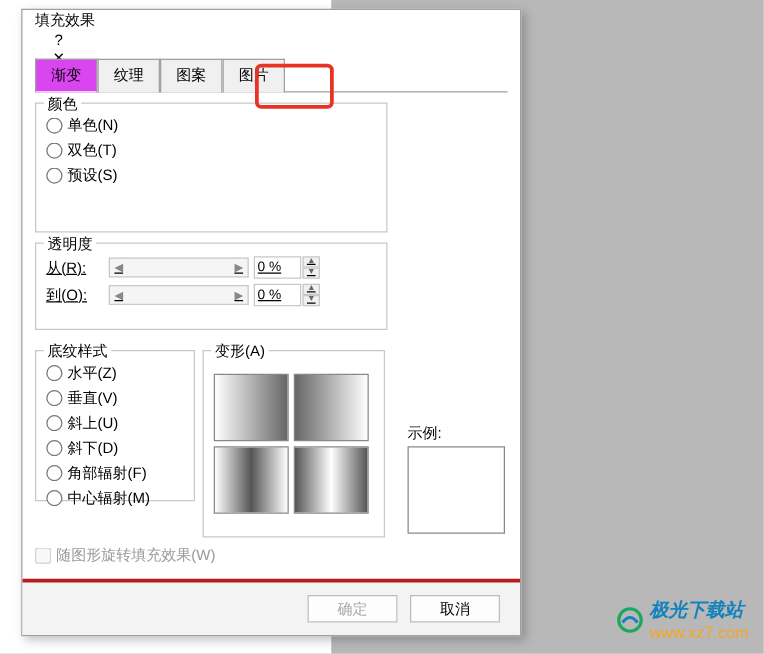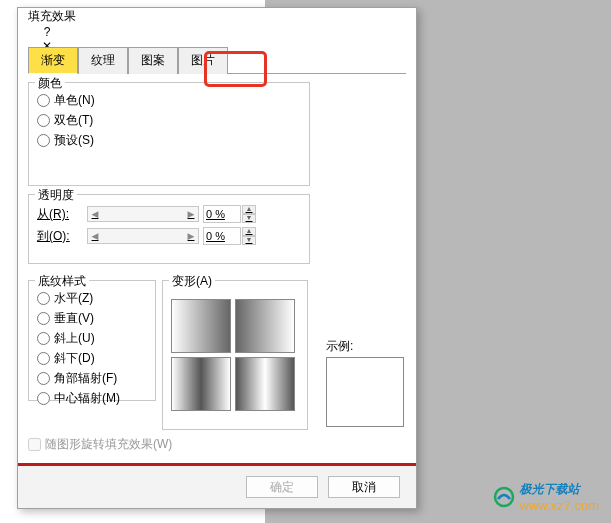--- a/index.html
+++ b/index.html
@@ -5,21 +5,21 @@
 * { box-sizing: border-box; margin: 0; padding: 0; font-family: "Microsoft YaHei", sans-serif; font-size: 12px; }
 body { background: #b8b8b8; width: 611px; height: 523px; position: relative; overflow: hidden; }
 .white-bg { position: absolute; left: 0; top: 0; width: 265px; height: 523px; background: #fff; }
 .dialog { position: absolute; left: 17px; top: 7px; width: 400px; background: #fff; border: 1px solid #a0a0a0; box-shadow: 3px 3px 8px rgba(0,0,0,0.25); }
 .titlebar { height: 30px; display: flex; align-items: flex-start; padding: 0 16px 0 10px; flex-direction: column; }
 .titlebar-title { flex: 1; }
 .titlebar-btn { width: 38px; height: 28px; display: flex; align-items: center; justify-content: center; font-size: 14px; }
 .dlg-body { padding: 8px 10px 10px 10px; }
 .tabs { display: flex; border-bottom: 1px solid #a0a0a0; }
 .tab { padding: 4px 12px; border: 1px solid #a0a0a0; border-bottom: none; background: #f0f0f0; margin-right: 0; position: relative; top: 1px; }
-.tab.active { background: #fde047; border-bottom: 1px solid #fff; }
+.tab.active { background: #d946ef; border-bottom: 1px solid #fff; }
 .red-box { position: absolute; border: 3px solid #e73323; border-radius: 5px; left: 186px; top: 43px; width: 63px; height: 36px; pointer-events: none; }
 .fieldset { border: 1px solid #c8c8c8; margin-top: 8px; padding: 6px 8px 8px 8px; position: relative; }
 .fieldset-legend { position: absolute; top: -8px; left: 6px; background: #fff; padding: 0 3px; }
 .color-fs { width: 282px; height: 104px; }
 .radio-row { display: flex; align-items: center; margin: 3px 0; }
 .radio-row input { margin-right: 4px; }
 .trans-fs { width: 282px; height: 70px; text-decoration: underline; }
 .trans-row { display: flex; align-items: center; margin: 4px 0; gap: 4px; }
 .trans-label { width: 46px; }
 .scrollbar { width: 112px; height: 16px; border: 1px solid #c8c8c8; background: #f5f5f5; display: flex; align-items: center; justify-content: space-between; }
@@ -39,21 +39,21 @@
 .g4 { background: linear-gradient(to right, #555 0%, #fff 50%, #555 100%); }
 .sample-area { position: absolute; left: 308px; top: 310px; width: 90px; margin-top: 20px; }
 .sample-label { margin-bottom: 2px; }
 .sample-box { width: 78px; height: 70px; border: 1px solid #888; background: #fff; }
 .checkbox-row { display: flex; align-items: center; margin-top: 6px; color: #999; }
 .checkbox-row input { margin-right: 4px; }
 .dlg-buttons { display: flex; justify-content: flex-end; gap: 10px; padding: 10px 16px; border-top: 3px solid #b91c1c; background: #f3f3f3; }
 .btn { width: 72px; height: 22px; border: 1px solid #bcbcbc; background: #fdfdfd; display: flex; align-items: center; justify-content: center; }
 .btn.disabled { color: #aaa; }
 .watermark { position: absolute; right: 12px; bottom: 10px; display: flex; align-items: center; gap: 4px; }
-.wm-text1 { color: #1582be; font-size: 12px; font-weight: bold; font-style: italic; }
+.wm-text1 { color: #1582be; font-size: 15px; font-weight: bold; font-style: italic; }
 .wm-text2 { color: #f5a623; font-size: 13px; }
 .wm-icon { width: 24px; height: 24px; }
 </style>
 </head>
 <body>
 
 <div class="white-bg"></div>
 
 <div class="dialog">
   <div class="titlebar">

